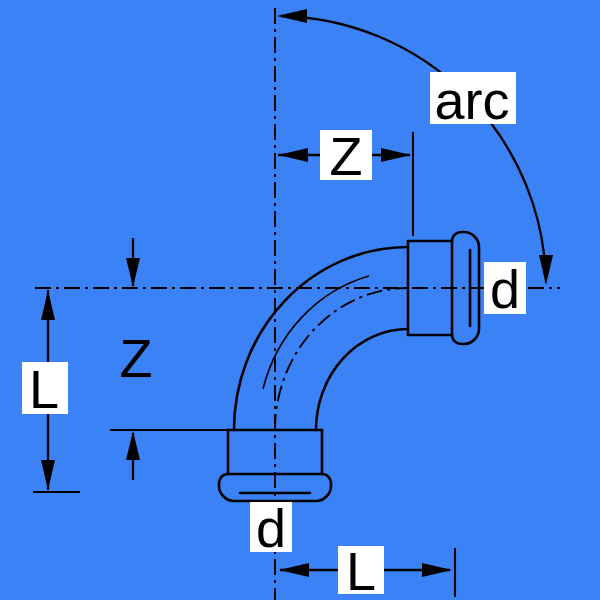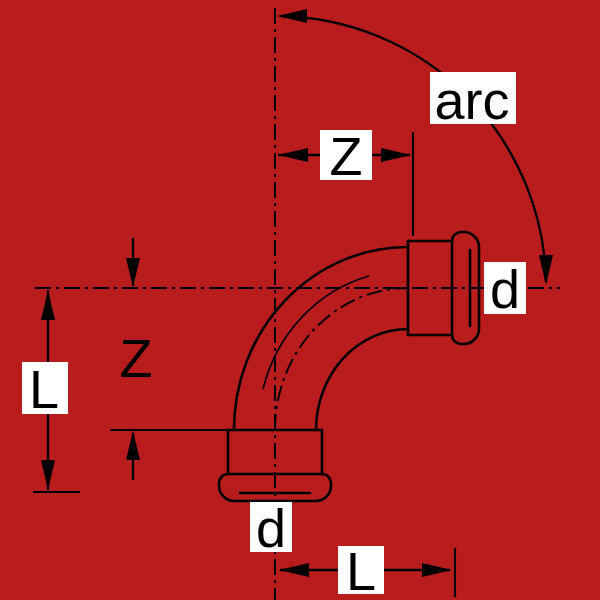--- a/index.html
+++ b/index.html
@@ -4,21 +4,21 @@
 <style>
   html, body {
     margin: 0;
     padding: 0;
     background: #ffffff;
   }
   .stage {
     position: relative;
     width: 600px;
     height: 600px;
-    background: #b91c1c;
+    background: #3b82f6;
     overflow: hidden;
   }
   svg { display: block; }
   .outline  { stroke: #000; stroke-width: 2.6; fill: none; stroke-linecap: round; }
   .thinline { stroke: #000; stroke-width: 1.6; fill: none; }
   .center   { stroke: #000; stroke-width: 1.9; fill: none; stroke-dasharray: 16 5 3 5; }
   .dim      { stroke: #000; stroke-width: 2.3; fill: none; }
   .ext      { stroke: #000; stroke-width: 2.1; fill: none; }
   .arrow    { fill: #000; stroke: none; }
   .mask     { fill: #ffffff; stroke: none; }

